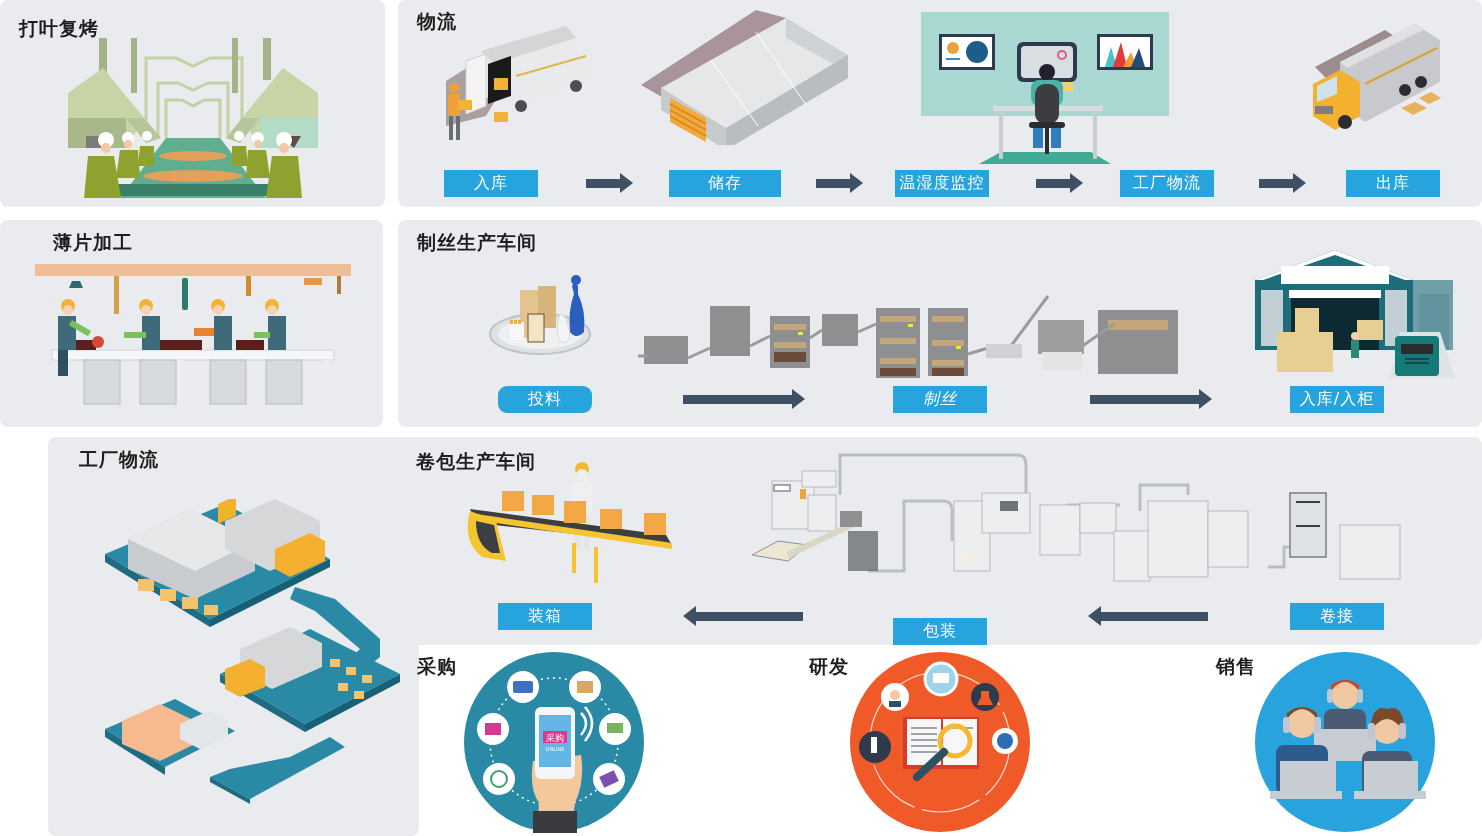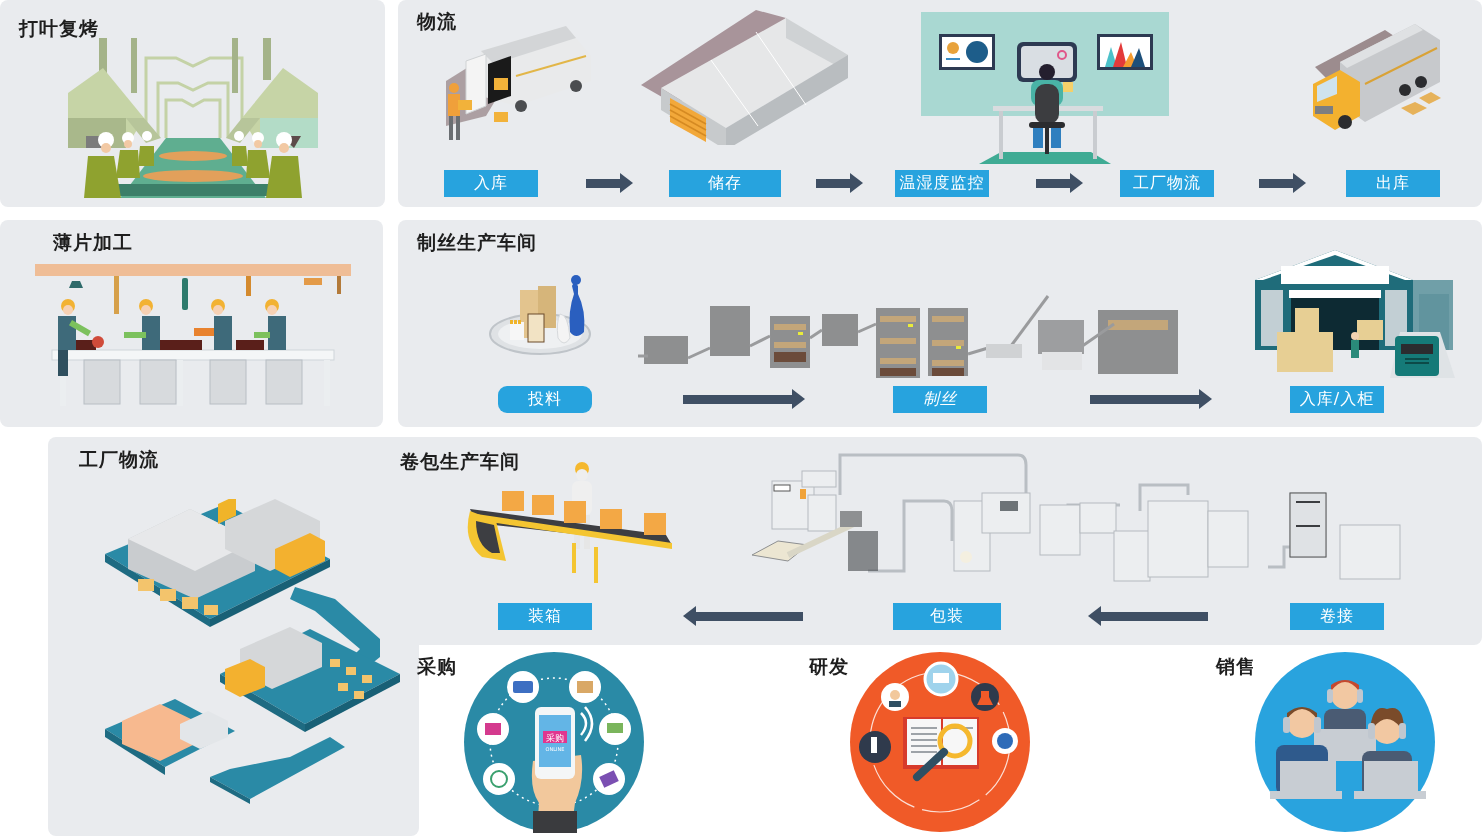--- a/index.html
+++ b/index.html
@@ -427,21 +427,21 @@
       </div>
     <div class="label" style="left:495px;top:166px;width:94px;font-style:italic;">制丝</div>
     <div class="arrow right" style="left:692px;top:172px;width:122px;">
         <div class="shaft"></div>
         <div class="head"></div>
       </div>
     <div class="label" style="left:892px;top:166px;width:94px;">入库/入柜</div>
   </div>
 
   <div class="panel" style="left:398px;top:437px;width:1084px;height:208px;">
-    <div class="title" style="left:2px;top:12px;">卷包生产车间</div>
+    <div class="title" style="left:18px;top:12px;">卷包生产车间</div>
 
     <div class="illus" style="left:68px;top:24px;">
       <svg width="212" height="122" viewBox="0 0 212 122">
 
         <circle cx="116" cy="8" r="7" fill="#f5b82e"></circle>
         <circle cx="116" cy="14" r="6" fill="#eeeeee"></circle>
         <rect x="106" y="20" width="20" height="34" rx="6" fill="#efefef"></rect>
         <rect x="108" y="54" width="6" height="34" fill="#e6e6e6"></rect>
           <rect x="118" y="54" width="6" height="34" fill="#e6e6e6"></rect>
 
@@ -500,21 +500,21 @@
         <circle cx="218" cy="106" r="6" fill="#f4efe0"></circle>
         <rect x="252" y="50" width="18" height="10" fill="#6d7377"></rect>
       </svg>
     </div>
 
     <div class="label" style="left:100px;top:166px;width:94px;">装箱</div>
     <div class="arrow left" style="left:285px;top:172px;width:120px;">
         <div class="shaft"></div>
         <div class="head"></div>
       </div>
-    <div class="label" style="left:495px;top:166px;width:108px;">包装</div>
+    <div class="label" style="left:495px;top:181px;width:94px;">包装</div>
     <div class="arrow left" style="left:690px;top:172px;width:120px;">
         <div class="shaft"></div>
         <div class="head"></div>
       </div>
     <div class="label" style="left:892px;top:166px;width:94px;">卷接</div>
   </div>
 
   <div class="title" style="left:417px;top:654px;">采购</div>
   <div class="illus" style="left:463px;top:651px;">
     <svg width="182" height="182" viewBox="0 0 182 182">

